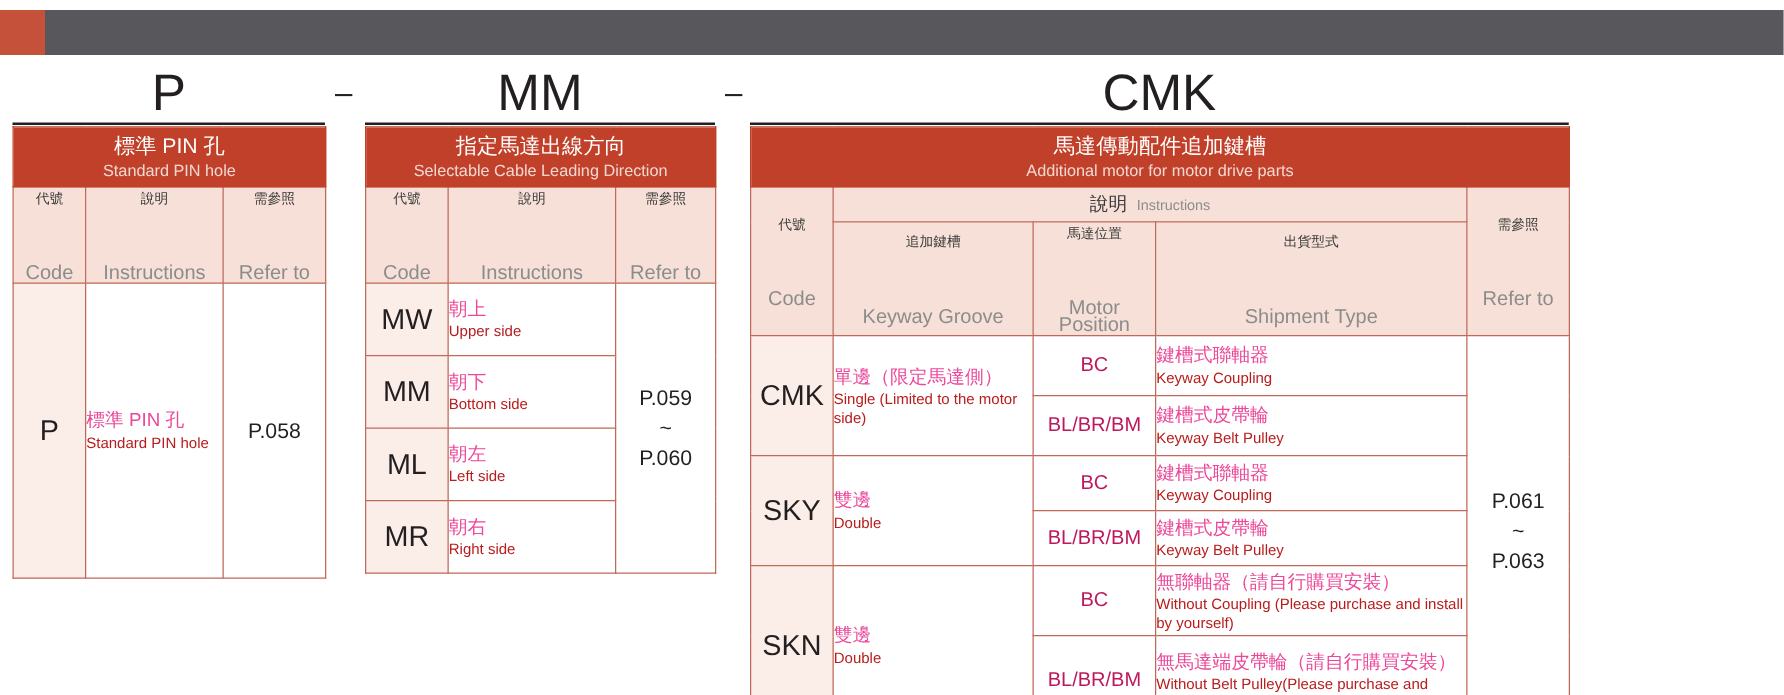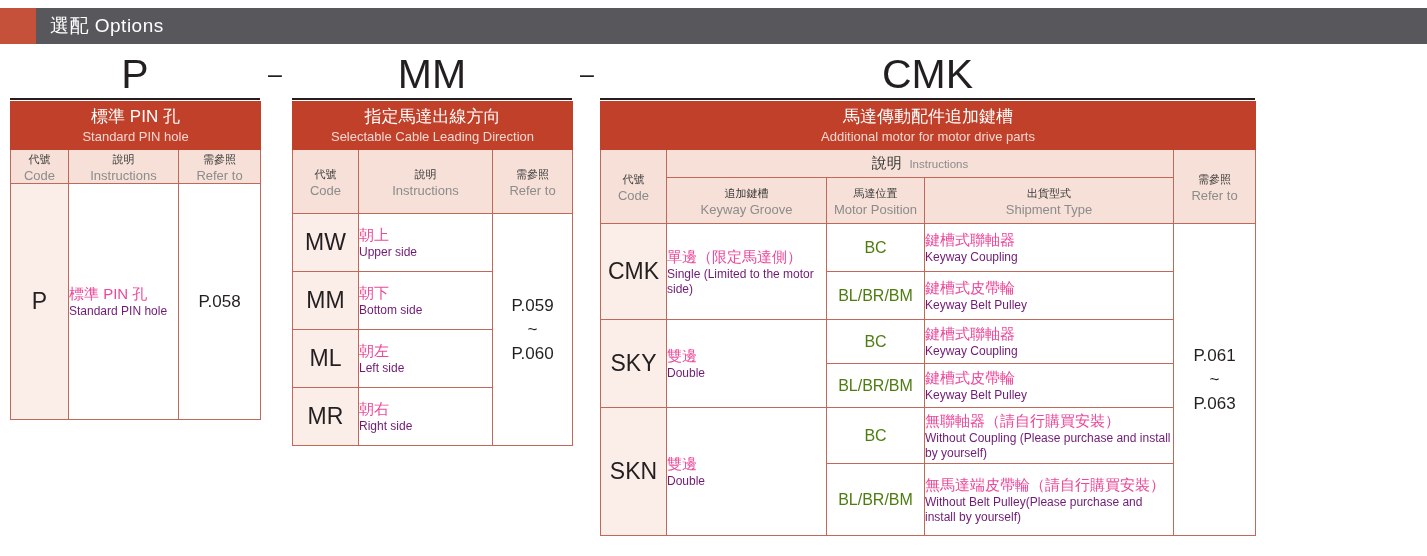--- a/index.html
+++ b/index.html
@@ -75,56 +75,55 @@
   .band .cn { font-size: 17px; line-height: 22px; display:block; }
   .band .en { font-size: 13px; line-height: 17px; display:block; color:#f3d8d2; }
 
   .hcell {
     background: #f6e0d7;
     text-align: center;
     color: #3b3b3b;
     padding: 5px 2px;
   }
   .hcell .cn { font-size: 11px; display: block; line-height: 19px; }
-  .hcell .en { font-size: 13px; display: block; line-height: 14px; color: #8c8c8c; }
+  .hcell .en { font-size: 16px; display: block; line-height: 14px; color: #8c8c8c; margin-top: 43px; }
 
   .codecell {
     background: #fbeee8;
     text-align: center;
     font-size: 23px;
     color: #231f20;
   }
   .plaincell {
     background: #ffffff;
     padding: 6px 8px;
   }
   .plaincell .cn { font-size: 15px; display: block; line-height: 20px; color: #ec4899; }
-  .plaincell .en { font-size: 12px; display: block; line-height: 15px; color: #701a75; }
+  .plaincell .en { font-size: 12px; display: block; line-height: 15px; color: #b91c1c; }
   .refcell {
     background: #ffffff;
     text-align: center;
     font-size: 17px;
     color: #231f20;
     line-height: 24px;
   }
   .mdcell {
     background: #ffffff;
     text-align: center;
     font-size: 16px;
-    color: #4d7c0f;
+    color: #be185d;
   }
 </style>
 </head>
 <body>
 
 <div class="page">
 
   <div class="header">
     <div class="header-tab"></div>
-    <div class="header-title">選配 Options</div>
   </div>
 
   <div class="codes">
     <div class="code-letter" style="left:10px; width:250px;">P</div>
     <div class="dash" style="left:268px;">–</div>
     <div class="code-letter" style="left:292px; width:280px;">MM</div>
     <div class="dash" style="left:580px;">–</div>
     <div class="code-letter" style="left:600px; width:655px;">CMK</div>
 
     <div class="underline" style="left:10px; top:50px; width:250px;"></div>

